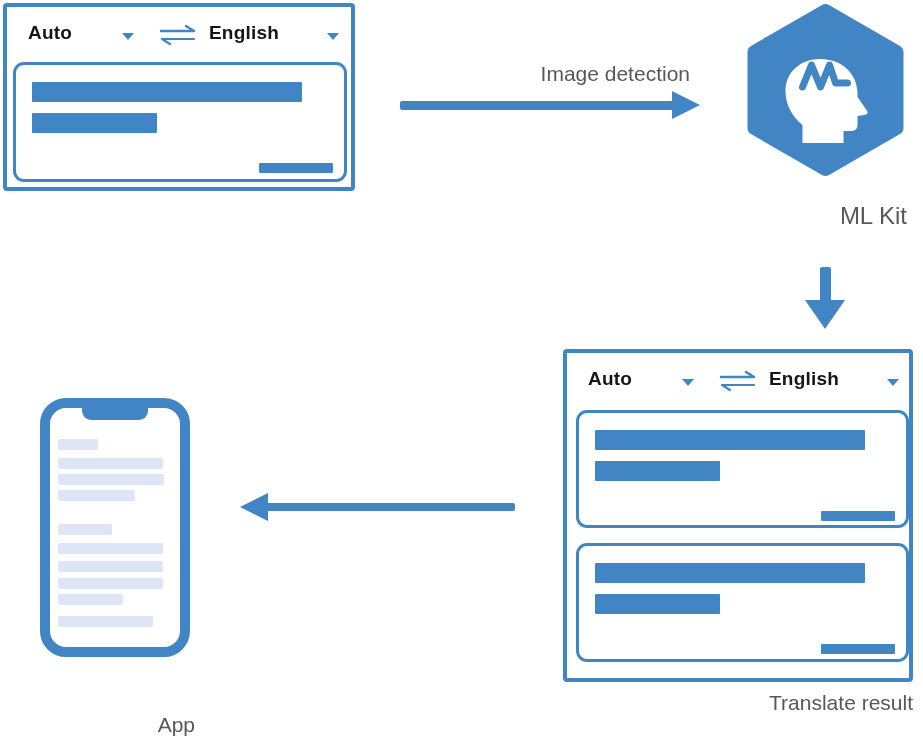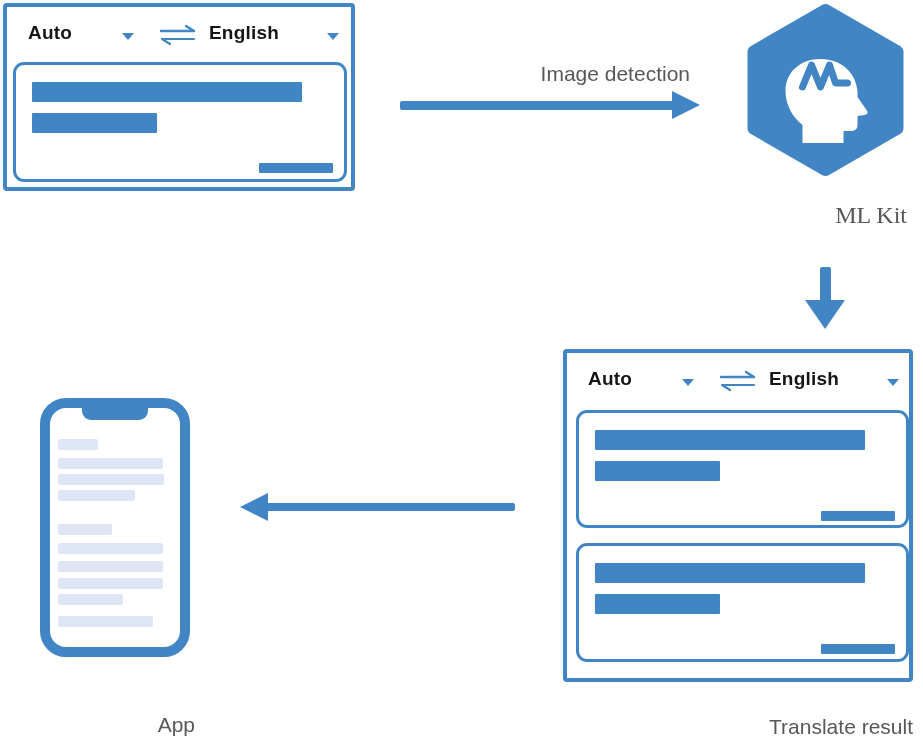--- a/index.html
+++ b/index.html
@@ -64,22 +64,22 @@
   .bar-short{left:16px;top:48px;width:125px;height:20px;}
   .bar-mini{right:11px;top:98px;width:74px;height:10px;}
   
   .caption{
     position:absolute;
     text-align:right;
     font-size:21px;
     color:var(--caption);
   }
   .caption-text-input{left:11px;top:237px;width:352px;}
-  .caption-mlkit{left:745px;top:202px;width:162px;font-size:24px;font-family:Liberation Serif, serif;}
-  .caption-translate{left:563px;top:691px;width:350px;margin-top:24px;}
+  .caption-mlkit{left:745px;top:202px;width:162px;font-size:24px;}
+  .caption-translate{left:563px;top:691px;width:350px;}
   .caption-app{left:45px;top:713px;width:150px;}
   .caption-arrow{left:400px;top:62px;width:290px;font-size:21px;}
   
   .shaft{position:absolute;background:var(--blue);border-radius:2px;}
   .shaft-right{left:400px;top:101px;width:274px;height:9px;}
   .shaft-down{left:820px;top:267px;width:11px;height:36px;}
   .shaft-left{left:264px;top:503px;width:251px;height:8px;}
   .head{position:absolute;width:0;height:0;}
   .head-right{
     left:672px;top:91px;

